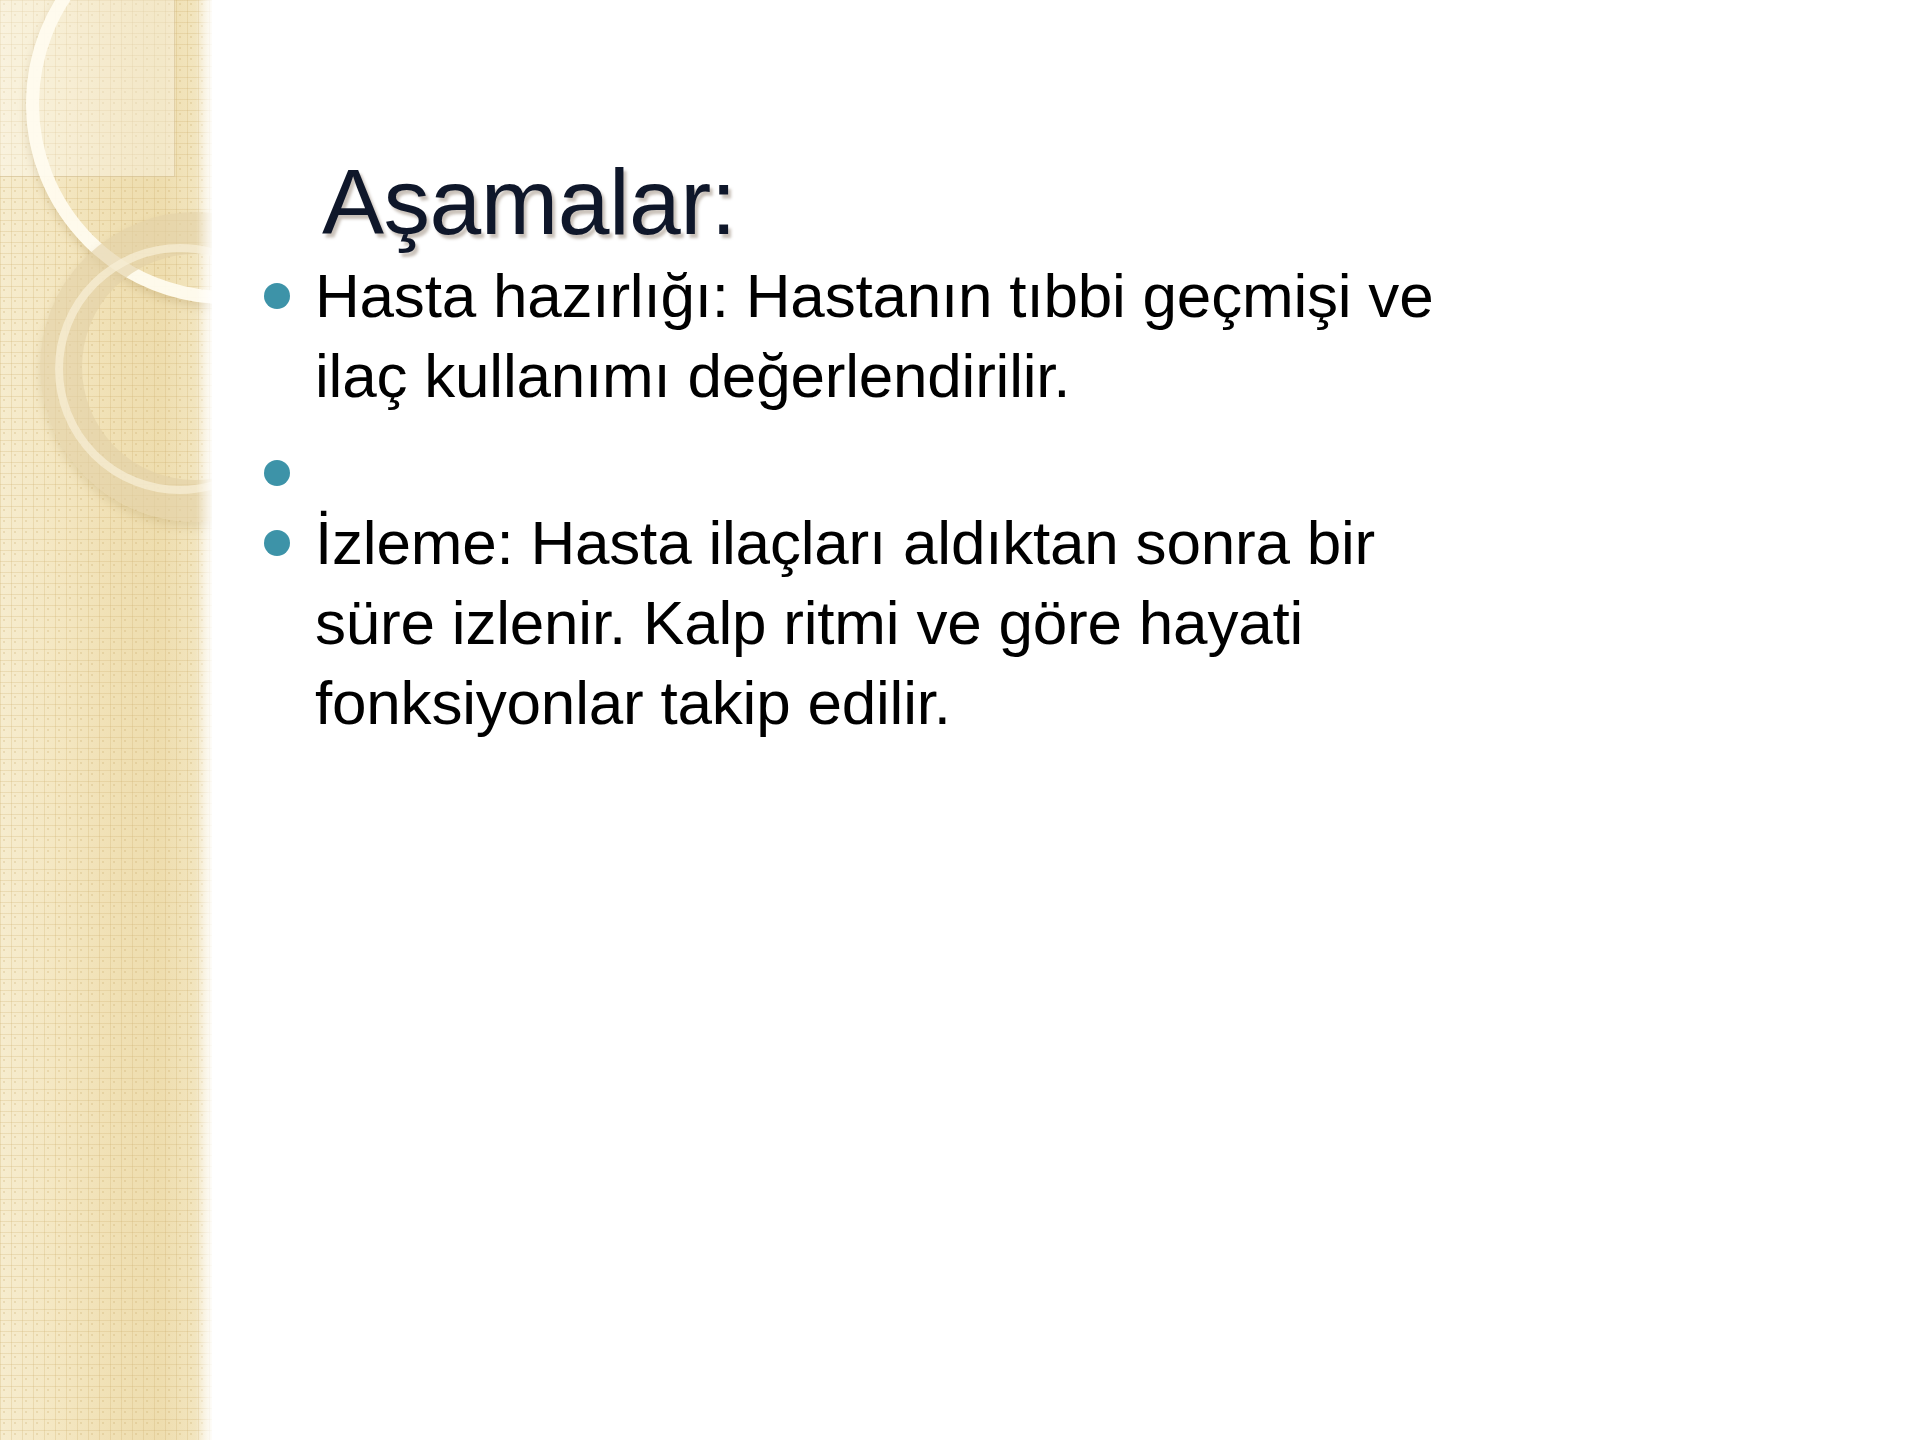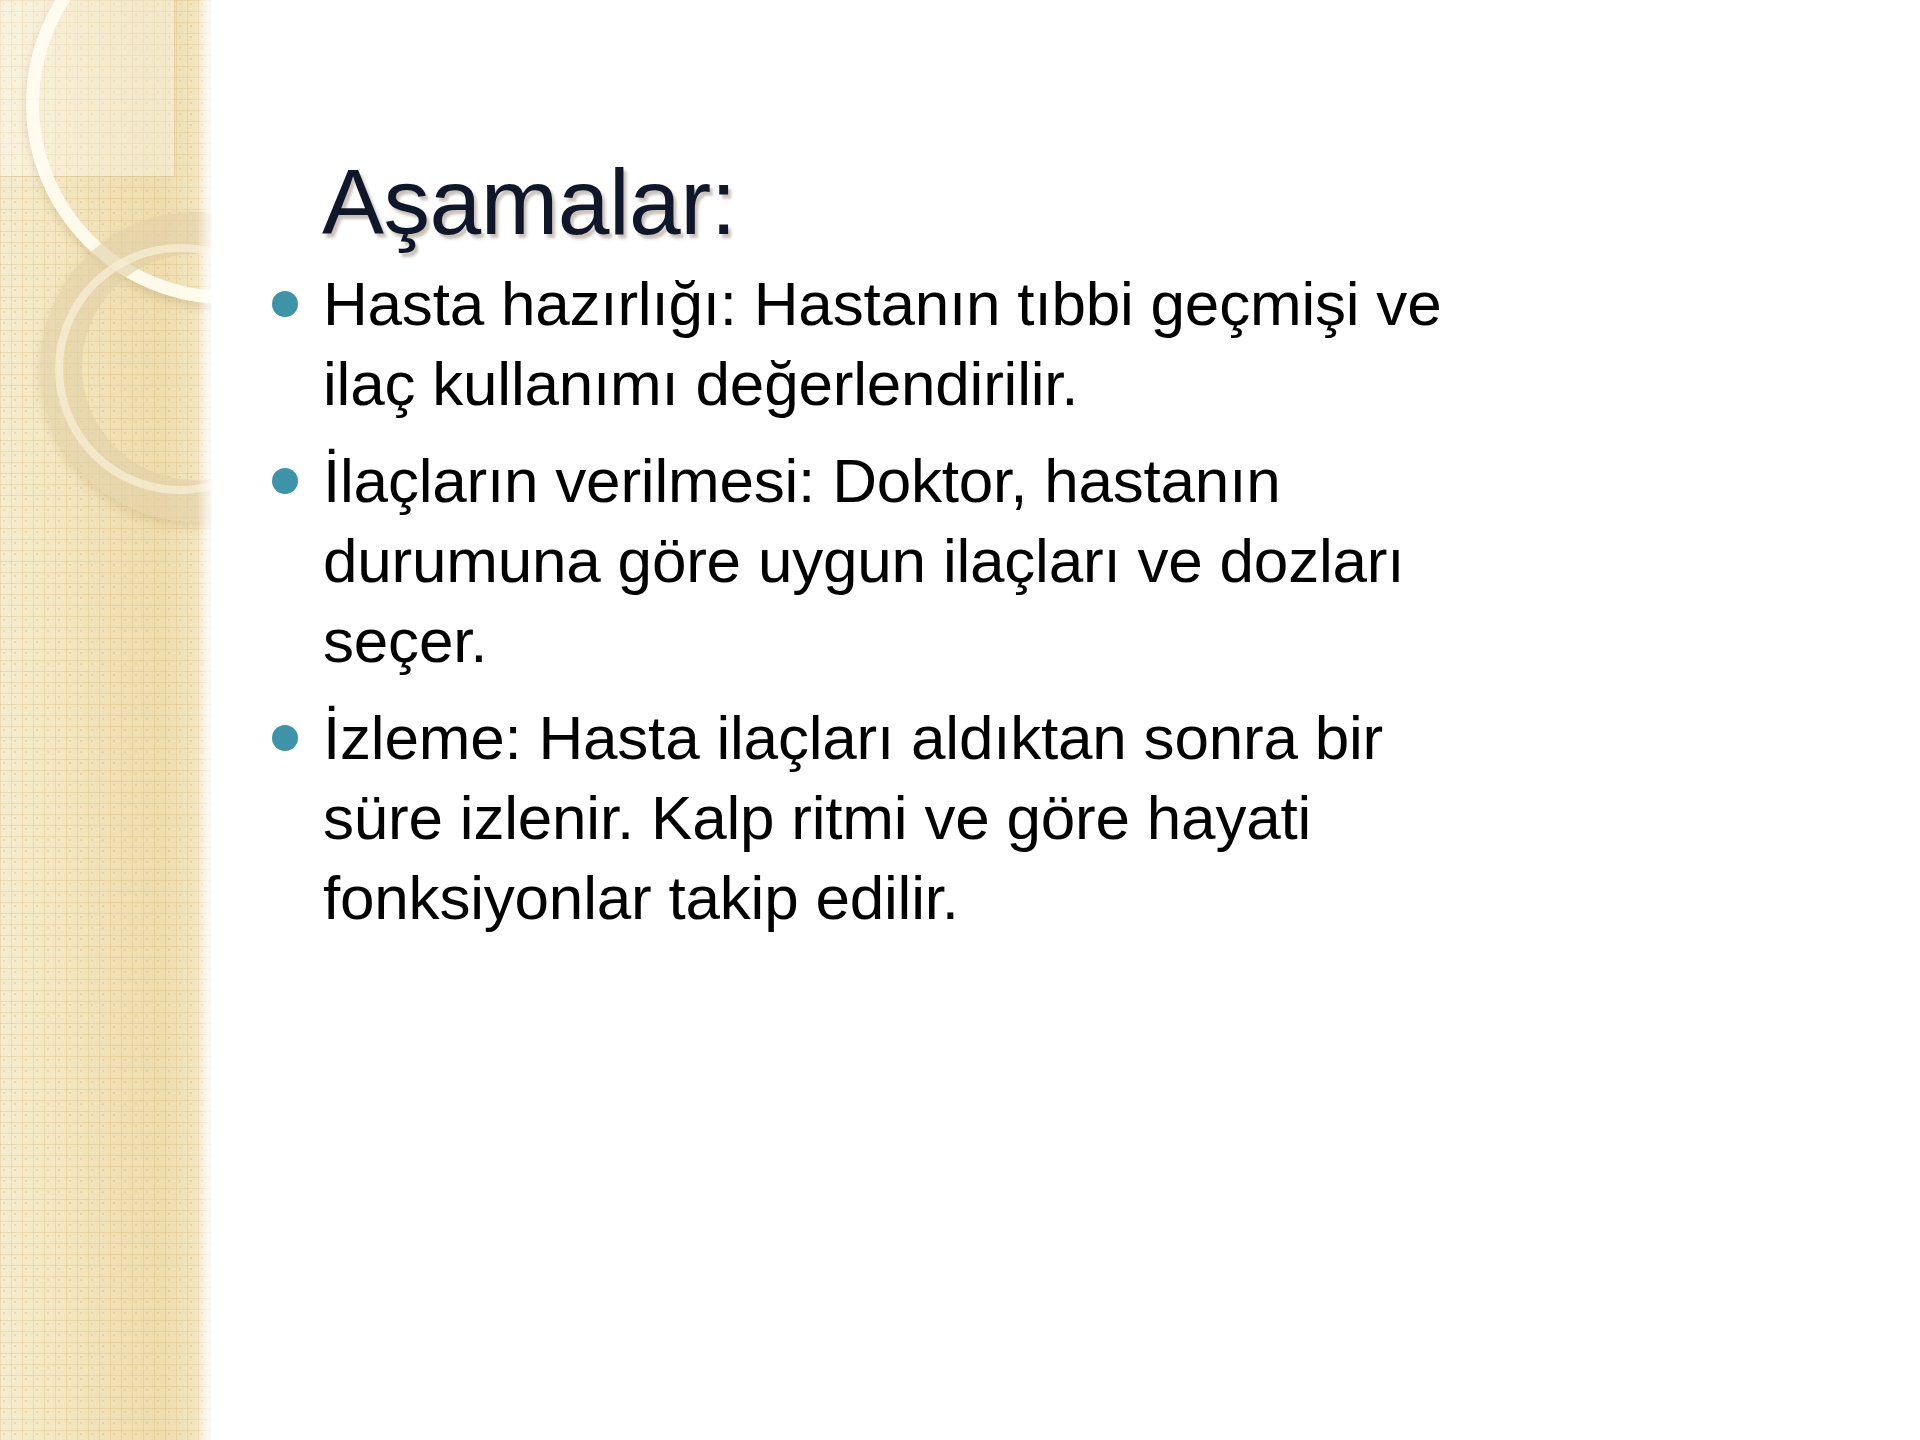--- a/index.html
+++ b/index.html
@@ -129,21 +129,21 @@
     text-shadow: 3px 4px 3px rgba(120,100,80,0.40);
     white-space: nowrap;
   }
 
   #body-list {
     position: absolute;
     left: 52px;
     top: 256px;
     width: 1540px;
     list-style: none;
-    margin: 8px;
+    margin: 0;
     padding: 0;
   }
 
   .bullet-row {
     display: flex;
     align-items: flex-start;
     margin-bottom: 17px;
   }
 
   .bullet-dot {
@@ -189,21 +189,20 @@
 
     <ul id="body-list">
 
       <li class="bullet-row w-narrow">
         <span class="bullet-dot"></span>
         <span class="bullet-text">Hasta hazırlığı: Hastanın tıbbi geçmişi ve ilaç kullanımı değerlendirilir.</span>
       </li>
 
       <li class="bullet-row w-wide">
         <span class="bullet-dot"></span>
-        <span class="bullet-text">İlaçların verilmesi: Doktor, hastanın durumuna göre uygun ilaçları ve dozları seçer.</span>
       </li>
 
       <li class="bullet-row w-narrow">
         <span class="bullet-dot"></span>
         <span class="bullet-text">İzleme: Hasta ilaçları aldıktan sonra bir süre izlenir. Kalp ritmi ve göre hayati fonksiyonlar takip edilir.</span>
       </li>
 
     </ul>
 
   </div>

